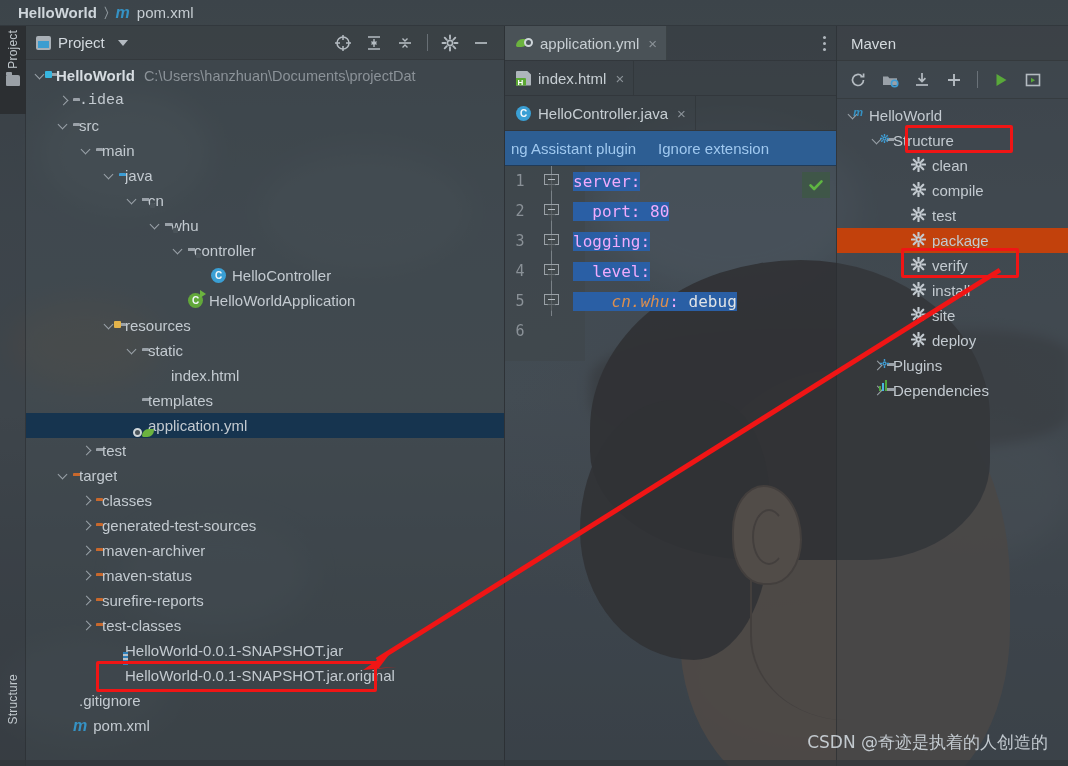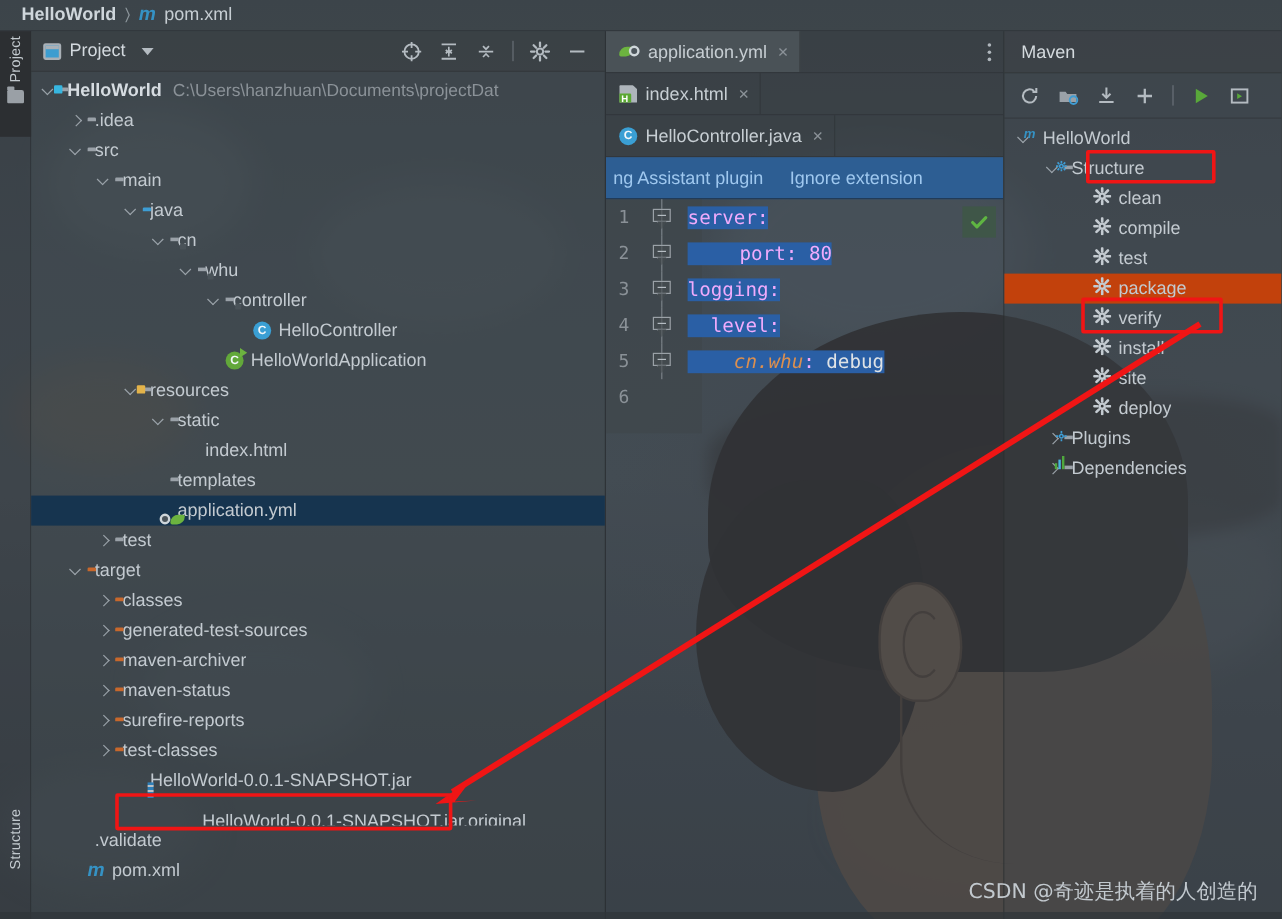--- a/index.html
+++ b/index.html
@@ -466,21 +466,21 @@
           </svg>
         </div>
       </div>
       <div class="tree" id="project-tree">
           <div class="row" style="padding-left: 8px;">
             <span class="arrow d"></span>
             <span class="ic"><span class="fi grey"><span class="badge cyan"></span></span></span>
             <span class="lbl bold">HelloWorld</span>
             <span class="path-txt">C:\Users\hanzhuan\Documents\projectDat</span>
           </div>
-          <div class="row" style="padding-left: 31px;">
+          <div class="row" style="padding-left: 31px; font-family: Liberation Mono, monospace;">
             <span class="arrow r"></span>
             <span class="ic"><span class="fi grey"></span></span>
             <span class="lbl">.idea</span>
           </div>
           <div class="row" style="padding-left: 31px;">
             <span class="arrow d"></span>
             <span class="ic"><span class="fi grey"></span></span>
             <span class="lbl">src</span>
           </div>
           <div class="row" style="padding-left: 54px;">
@@ -585,29 +585,29 @@
           <div class="row" style="padding-left: 54px;">
             <span class="arrow r"></span>
             <span class="ic"><span class="fi orange"></span></span>
             <span class="lbl">test-classes</span>
           </div>
           <div class="row" style="padding-left: 77px;">
             <span class="arrow"></span>
             <span class="ic"><span class="jari"></span></span>
             <span class="lbl">HelloWorld-0.0.1-SNAPSHOT.jar</span>
           </div>
-          <div class="row" style="padding-left: 77px; flex-direction: column;">
+          <div class="row" style="padding-left: 77px;">
             <span class="arrow"></span>
             <span class="ic"><span class="jarorigi"></span></span>
             <span class="lbl">HelloWorld-0.0.1-SNAPSHOT.jar.original</span>
           </div>
           <div class="row" style="padding-left: 31px;">
             <span class="arrow"></span>
             <span class="ic"><span class="gitigni"></span></span>
-            <span class="lbl">.validate</span>
+            <span class="lbl">.gitignore</span>
           </div>
           <div class="row" style="padding-left: 31px;">
             <span class="arrow"></span>
             <span class="ic"><span class="momi">m</span></span>
             <span class="lbl">pom.xml</span>
           </div>
         </div>
     </div>
 
     <div class="editor-area">
@@ -660,21 +660,21 @@
               </span>
               <span class="ctext"><span class="hl"><span class="k-orange" style="white-space: pre;">server:</span></span></span>
             </div>
             <div class="codeline">
               <span class="lnum">2</span>
               <span class="fold">
                 <span class="line"></span>
                 <span class="box"></span>
                 <span class="tip"></span>
               </span>
-              <span class="ctext"><span class="hl"><span class="k-orange" style="white-space: pre; padding-left: 24px;">  port: </span><span class="k-num" style="white-space: pre;">80</span></span></span>
+              <span class="ctext"><span class="hl"><span class="k-orange" style="white-space: pre;">  port: </span><span class="k-num" style="white-space: pre;">80</span></span></span>
             </div>
             <div class="codeline">
               <span class="lnum">3</span>
               <span class="fold">
                 <span class="line"></span>
                 <span class="box"></span>
                 <span class="tip"></span>
               </span>
               <span class="ctext"><span class="hl"><span class="k-orange" style="white-space: pre;">logging:</span></span></span>
             </div>

